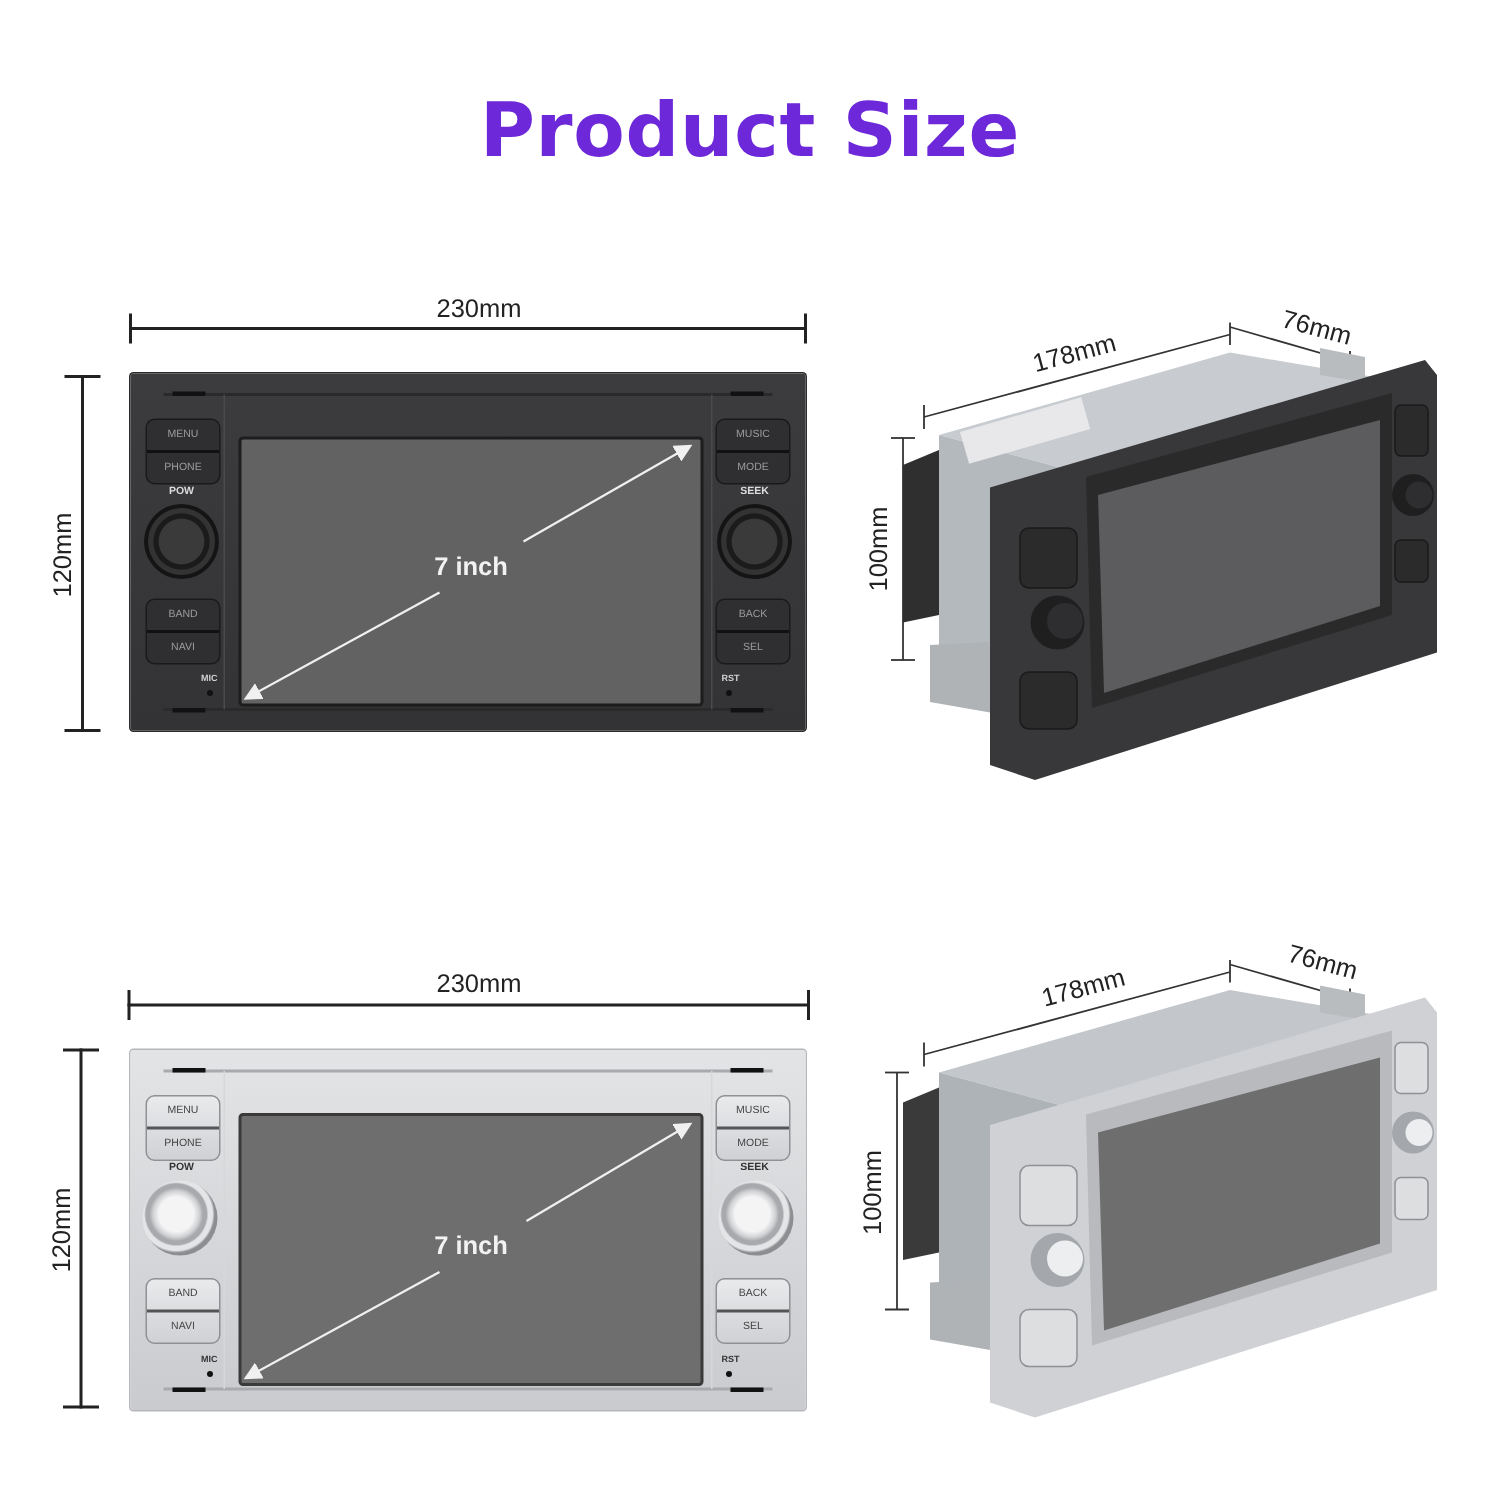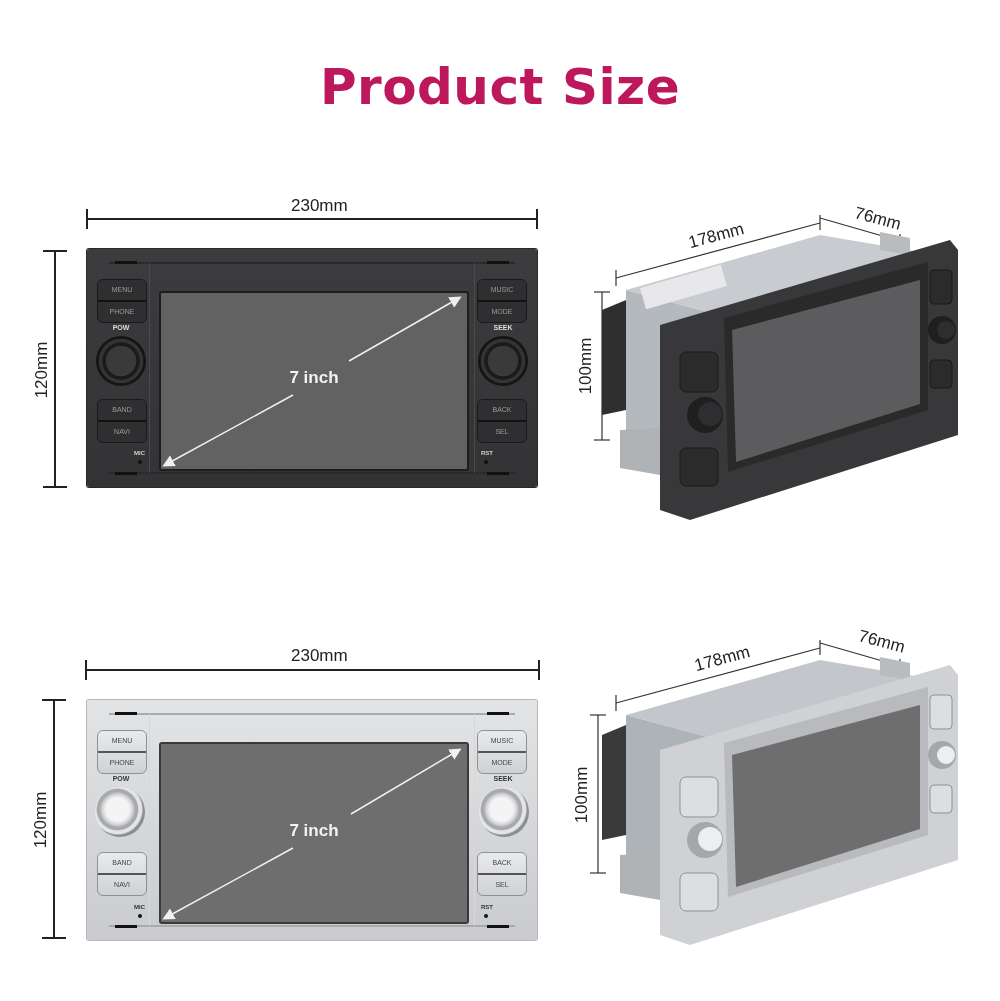--- a/index.html
+++ b/index.html
@@ -2,21 +2,21 @@
 <html><head>
 <meta charset="utf-8">
 <style>
   html, body { margin: 0; padding: 0; }
   body {
     width: 1000px; height: 1001px; background: #ffffff; position: relative; overflow: hidden;
     font-family: "Liberation Sans", sans-serif;
   }
   .title {
     position: absolute; left: 0; top: 58px; width: 1000px; text-align: center;
-    font-family: "DejaVu Sans", sans-serif; font-weight: bold; font-size: 50px; color: #be185d;
+    font-family: "DejaVu Sans", sans-serif; font-weight: bold; font-size: 50px; color: #6d28d9;
     letter-spacing: 0.5px;
   }
   .dim-h { position: absolute; height: 2px; background: #222; }
   .dim-h::before, .dim-h::after { content: ""; position: absolute; top: -9px; width: 2px; height: 20px; background: #222; }
   .dim-h::before { left: 0; } .dim-h::after { right: 0; }
   .dim-v { position: absolute; width: 2px; background: #222; }
   .dim-v::before, .dim-v::after { content: ""; position: absolute; left: -11px; height: 2px; width: 24px; background: #222; }
   .dim-v::before { top: 0; } .dim-v::after { bottom: 0; }
   .dim-label { position: absolute; font-size: 17px; color: #222; white-space: nowrap; }
   .dim-label.vert { transform: rotate(-90deg); transform-origin: center; }

